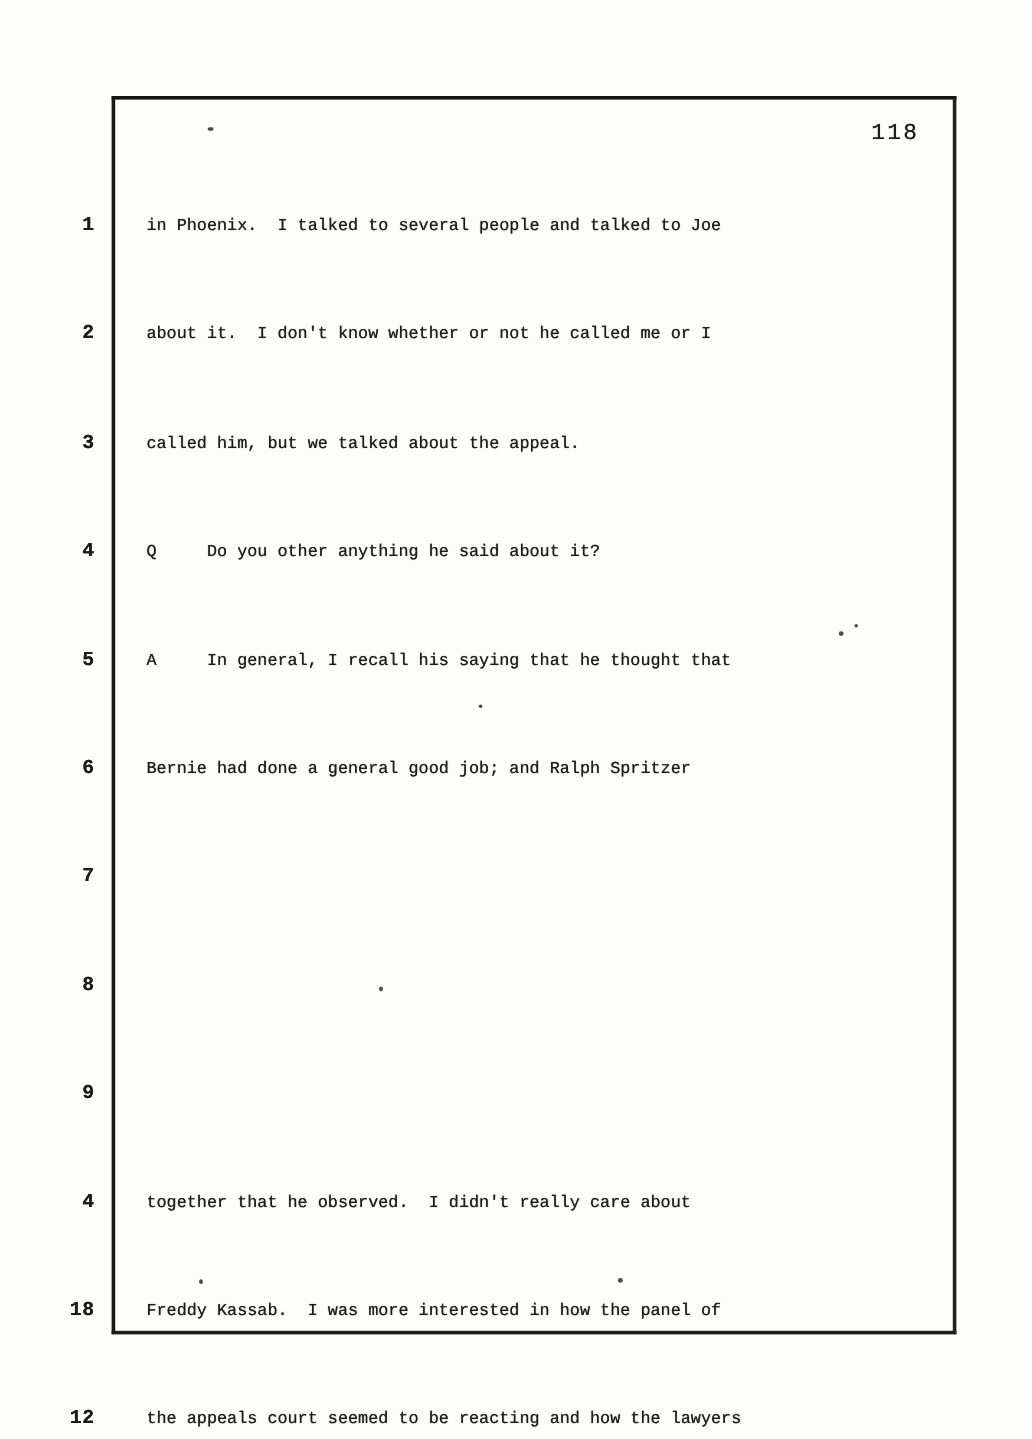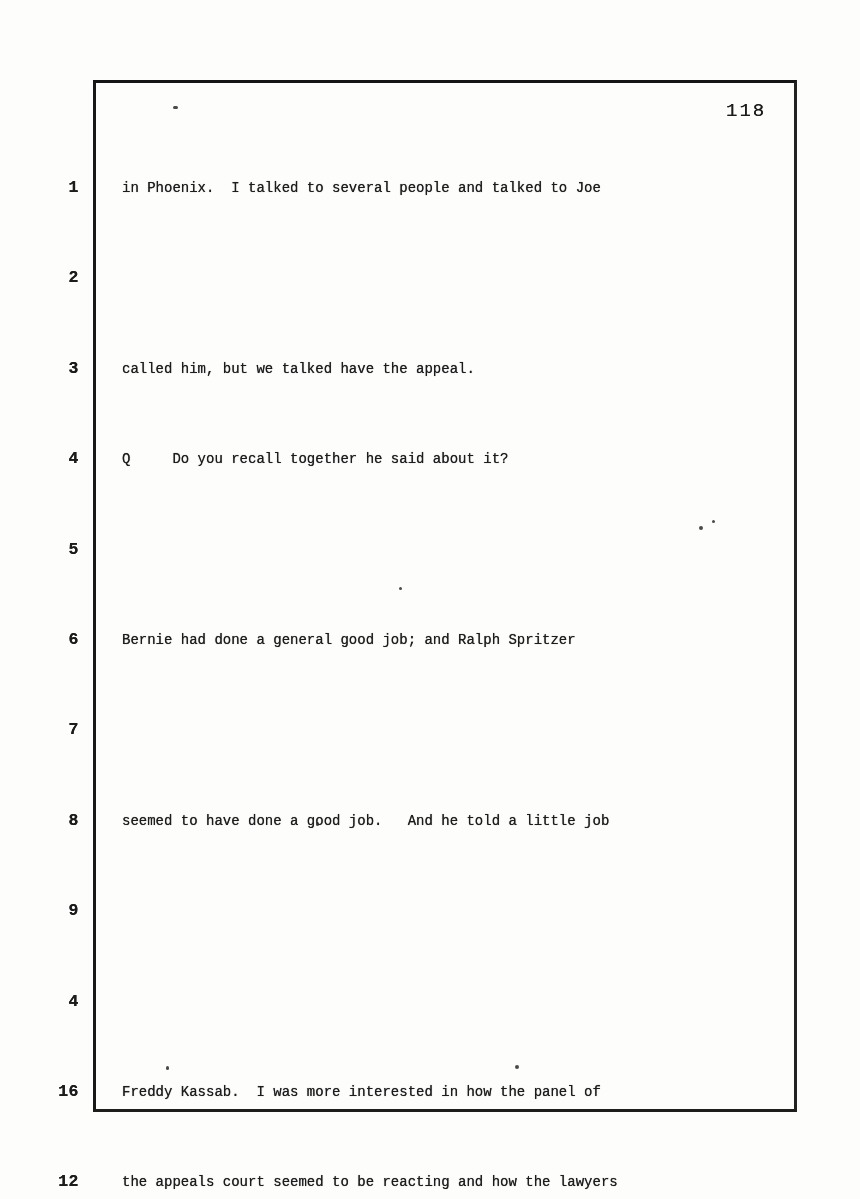--- a/index.html
+++ b/index.html
@@ -96,60 +96,62 @@
   <div class="page-box"></div>
 
   <div class="rows" id="rows">
     <div class="row">
       <span class="num">1</span>
       <span class="txt">in Phoenix.  I talked to several people and talked to Joe</span>
     </div>
   
     <div class="row">
       <span class="num">2</span>
+      <span class="txt">about it.  I don't know whether or not he called me or I</span>
     </div>
   
     <div class="row">
       <span class="num">3</span>
-      <span class="txt">called him, but we talked have the appeal.</span>
+      <span class="txt">called him, but we talked about the appeal.</span>
     </div>
   
     <div class="row">
       <span class="num">4</span>
-      <span class="txt">Q     Do you recall together he said about it?</span>
+      <span class="txt">Q     Do you other anything he said about it?</span>
     </div>
   
     <div class="row">
       <span class="num">5</span>
+      <span class="txt">A     In general, I recall his saying that he thought that</span>
     </div>
   
     <div class="row">
       <span class="num">6</span>
       <span class="txt">Bernie had done a general good job; and Ralph Spritzer</span>
     </div>
   
     <div class="row">
       <span class="num">7</span>
     </div>
   
     <div class="row">
       <span class="num">8</span>
-      <span class="txt">seemed to have done a good job.   And he told a little job</span>
     </div>
   
     <div class="row">
       <span class="num">9</span>
     </div>
   
     <div class="row">
       <span class="num">4</span>
+      <span class="txt">together that he observed.  I didn't really care about</span>
     </div>
   
     <div class="row">
-      <span class="num">16</span>
+      <span class="num">18</span>
       <span class="txt">Freddy Kassab.  I was more interested in how the panel of</span>
     </div>
   
     <div class="row">
       <span class="num">12</span>
       <span class="txt">the appeals court seemed to be reacting and how the lawyers</span>
     </div>
   
     
   

